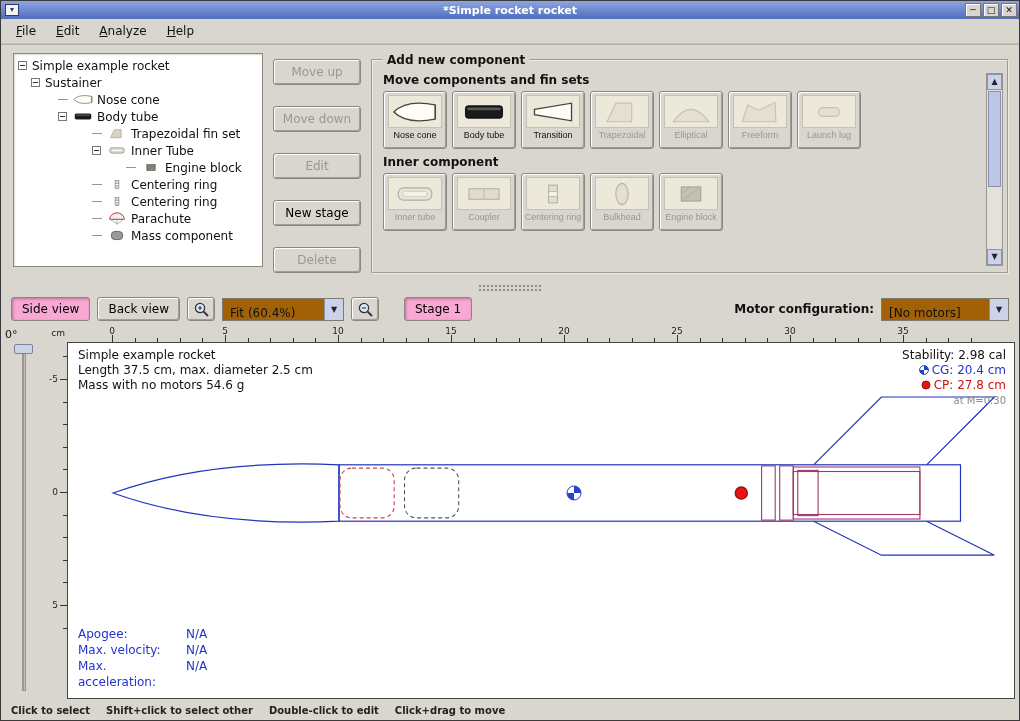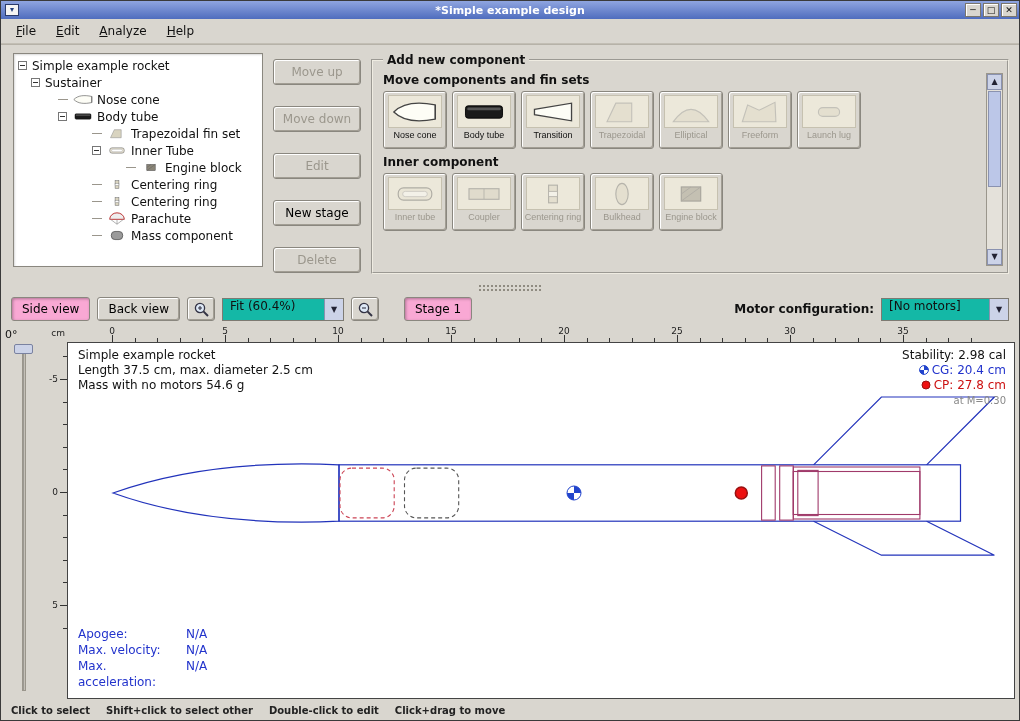--- a/index.html
+++ b/index.html
@@ -64,21 +64,21 @@
 
   
   .splitter { flex:0 0 10px; display:flex; align-items:center; justify-content:center; }
   .grip { width:64px; height:7px; background-image:radial-gradient(#8f8b81 1px, transparent 1.2px); background-size:4px 4px; }
 
   
   .view-toolbar { flex:0 0 34px; display:flex; align-items:center; gap:7px; padding:0 10px; }
   .tbtn { height:24px; padding:0 10px; background:#d9d6cf; border:1px solid #8a877f; box-shadow:inset 1px 1px 0 #fff, inset -1px -1px 0 #a29e94; border-radius:3px; font-size:12px; font-family:inherit; }
   .tbtn.toggled { background:#f9a8d4; box-shadow:inset 1px 1px 3px rgba(0,0,0,.3); }
   .zoombtn { width:28px; height:24px; padding:0; display:flex; align-items:center; justify-content:center; }
-  .combo { display:flex; align-items:flex-start; height:23px; background:#14b8a6; border:1px solid #7d7a72; }
+  .combo { display:flex; align-items:flex-end; height:23px; background:#a16207; border:1px solid #7d7a72; }
   .combo .val { padding:0 7px; font-size:12px; white-space:nowrap; }
   .combo .carrow { width:19px; height:100%; margin-left:auto; background:#ccd3e8; border-left:1px solid #8a92b0; display:flex; align-items:center; justify-content:center; font-size:8px; color:#223; }
   .combo.fit { width:122px; }
   .combo.motor { width:128px; }
   .motor-label { margin-left:auto; font-weight:bold; font-size:12px; }
 
   
   .view-area { flex:1; display:flex; min-height:0; padding:0 4px 2px 0; }
   .rotation-strip { width:44px; flex:0 0 44px; position:relative; }
   .rot-label { position:absolute; top:2px; left:4px; font-size:11px; }
@@ -169,21 +169,21 @@
     <symbol id="sym-mass" viewBox="0 0 24 16">
       <rect x="5" y="3" width="14" height="10" rx="4.5" fill="#9a9a9a" stroke="#555"></rect>
     </symbol>
   </defs>
 </svg>
 
 <div class="window">
 
   <div class="titlebar">
     <div class="wicon">▾</div>
-    <div class="wtitle">*Simple example design</div>
+    <div class="wtitle">*Simple rocket rocket</div>
     <div class="winbtns">
       <div class="winbtn">─</div>
       <div class="winbtn">□</div>
       <div class="winbtn">✕</div>
     </div>
   </div>
 
   <div class="menubar">
 
       <span class="menu-item">File</span>

